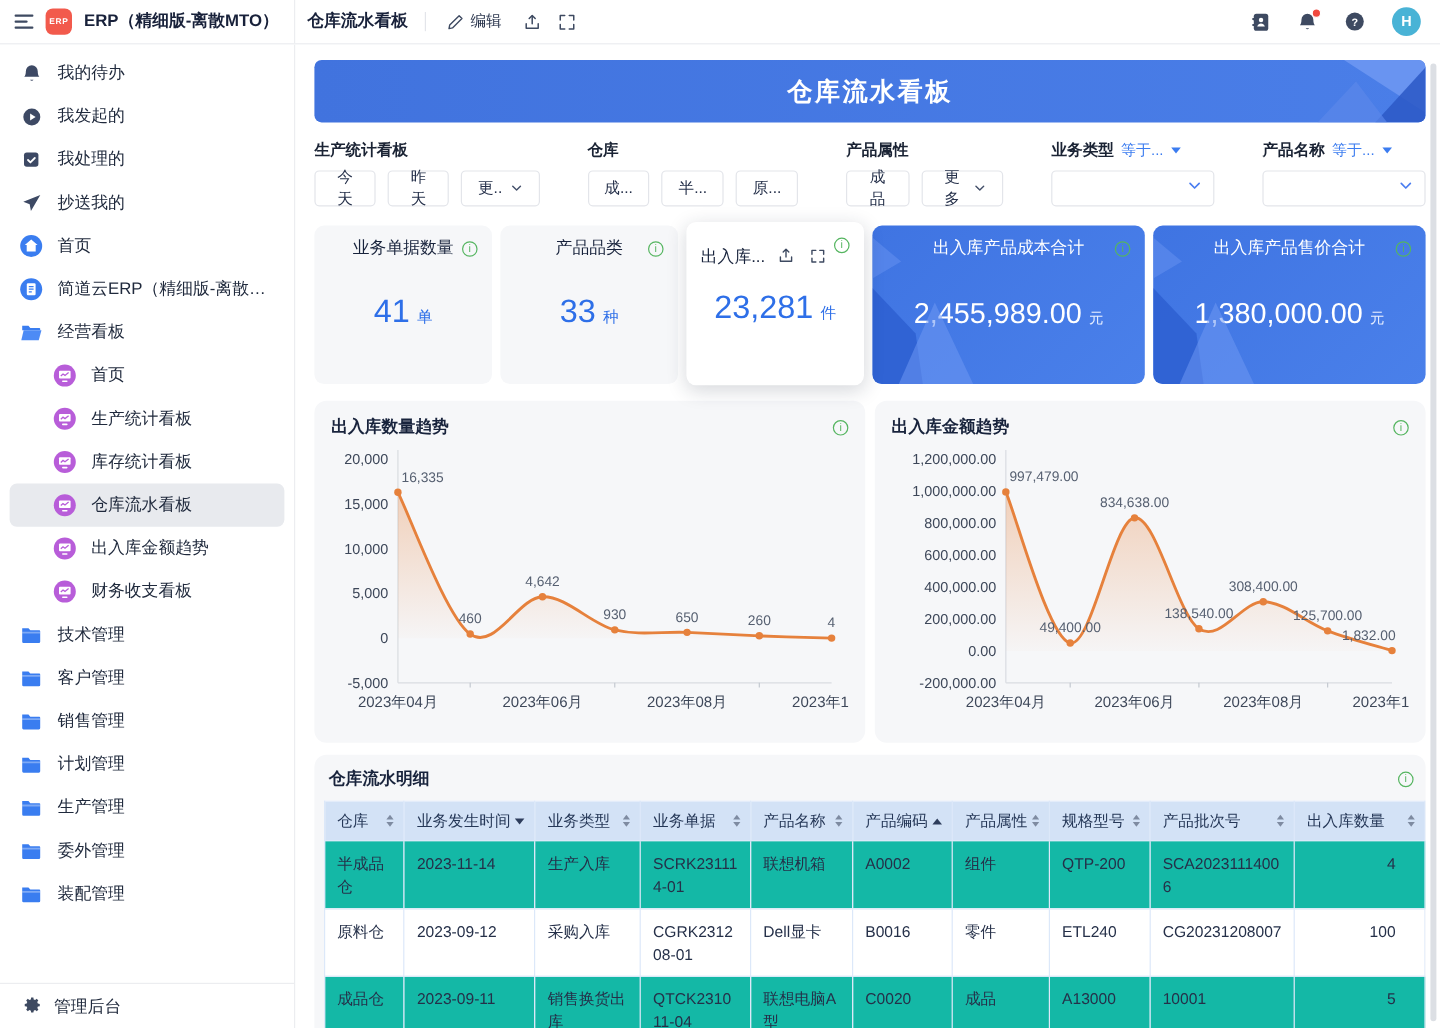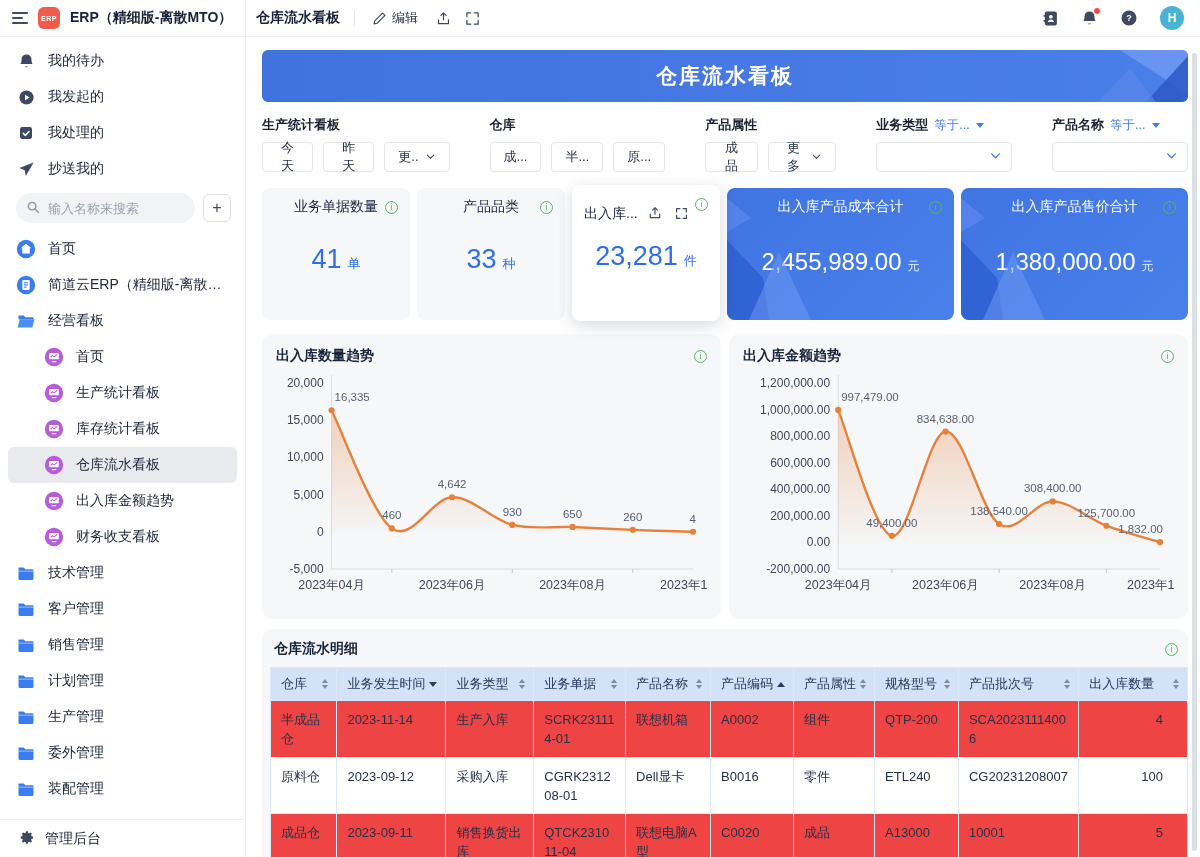--- a/index.html
+++ b/index.html
@@ -90,21 +90,21 @@
   .table-card{margin-top:10px;background:#f6f7f9;border-radius:10px 10px 0 0;padding:0 0 0 8px;position:relative;height:230px;overflow:hidden;}
   .table-head{display:flex;align-items:center;justify-content:space-between;padding:11px 10px 9px 4px;}
   .table-title{font-size:14px;font-weight:700;color:#18233c;}
   .table-wrap{overflow:hidden;width:918px;}
   table.tbl{border-collapse:collapse;table-layout:fixed;background:#fff;}
   .tbl th{background:#d3e2f6;font-size:13px;font-weight:500;color:#253757;padding:7px 8px 7px 10px;text-align:left;
     border:1px solid #dce8f9;white-space:nowrap;cursor:pointer;}
   .tbl th .th-in{display:flex;align-items:center;justify-content:space-between;gap:4px;}
   .tbl td{font-size:13px;color:#253049;padding:10px 10px 8px 10px;border:1px solid #dce8f9;vertical-align:top;
     word-break:break-all;line-height:1.45;background:#fff;}
-  .tbl tr.odd td{background:#ef4444;}
+  .tbl tr.odd td{background:#14b8a6;}
   .td-num{text-align:right;padding-right:24px !important;}
   .sort-both{display:inline-flex;flex-direction:column;gap:2px;}
   .tri-u{width:0;height:0;border-left:3.5px solid transparent;border-right:3.5px solid transparent;border-bottom:4.5px solid #7e8ba1;}
   .tri-d{width:0;height:0;border-left:3.5px solid transparent;border-right:3.5px solid transparent;border-top:4.5px solid #7e8ba1;}
   .tri-solo-d{width:0;height:0;border-left:4.5px solid transparent;border-right:4.5px solid transparent;border-top:5.5px solid #2e3d5c;}
   .tri-solo-u{width:0;height:0;border-left:4.5px solid transparent;border-right:4.5px solid transparent;border-bottom:5.5px solid #2e3d5c;}
   .chev{display:inline-block;}
 </style>
 </head>
 <body>
@@ -206,32 +206,20 @@
       </div>
       <div class="side-item">
         <span class="ic">
           <svg width="17" height="17" viewBox="0 0 24 24" fill="#3d4964">
             <path d="M22 2L2 10l7.5 3L11 21z"></path>
           </svg>
         </span>
         <span class="lbl">抄送我的</span>
       </div>
     </div>
-  <div class="search-row">
-    <div class="search-box">
-      <span class="mag">
-        <svg width="14" height="14" viewBox="0 0 24 24" fill="none" stroke="#8b93a3" stroke-width="2.4" stroke-linecap="round">
-            <circle cx="10.5" cy="10.5" r="6.5"></circle>
-            <path d="M15.5 15.5L21 21"></path>
-          </svg>
-      </span>
-      <input placeholder="输入名称来搜索" style="">
-    </div>
-    <button class="plus-btn">+</button>
-  </div>
   <div id="nav-list">
       <div class="side-item">
         <span class="ic">
           <svg width="20" height="20" viewBox="0 0 24 24">
             <circle cx="12" cy="12" r="11" fill="#3a7df0"></circle>
             <path d="M12 5.6l6.4 5.4h-1.9v6.4H7.5V11H5.6z" fill="#fff"></path>
           </svg>
         </span>
         <span class="lbl">首页</span>
       </div>

